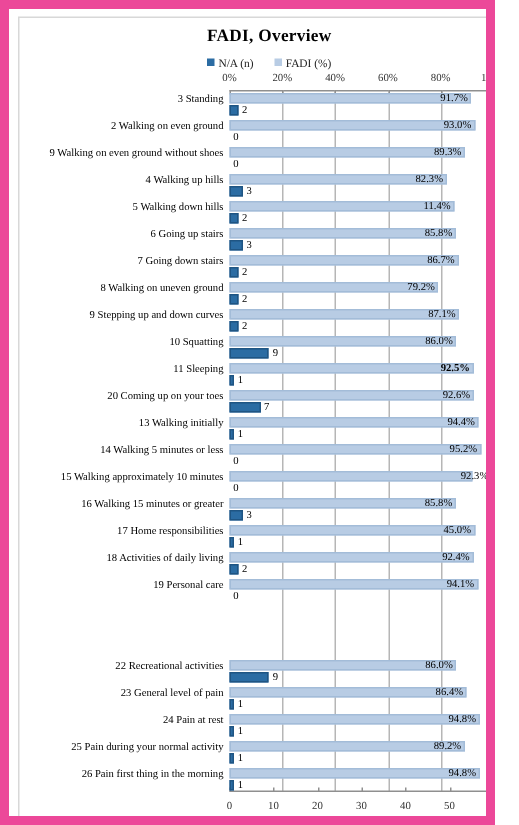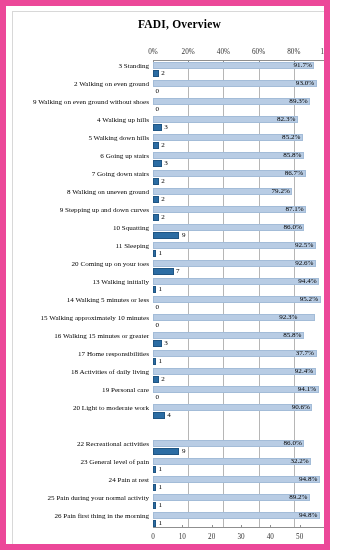--- a/index.html
+++ b/index.html
@@ -143,20 +143,28 @@
   .val-n { margin-left: 2.5px; }
 </style>
 </head>
 <body>
 
 <div id="frame">
   <div id="inner">
 
     <div id="title">FADI, Overview</div>
 
+    <div id="legend">
+      <span class="li">
+        <span class="sw" style="background:#2b6ca3"></span><span class="lbl">N/A (n)</span>
+      </span>
+      <span class="li">
+        <span class="sw" style="background:#b8cce4"></span><span class="lbl">FADI (%)</span>
+      </span>
+    </div>
 
     <div id="topaxis">
         <div class="tk" style="left: 0px;">0%</div>
         <div class="tk" style="left: 35.2px;">20%</div>
         <div class="tk" style="left: 70.4px;">40%</div>
         <div class="tk" style="left: 105.6px;">60%</div>
         <div class="tk" style="left: 140.8px;">80%</div>
         <div class="tk" style="left: 176px;">100%</div>
       </div>
     <div id="plot">
@@ -202,21 +210,21 @@
         <div class="row" style="top: 54px; height: 18px;">
           <div class="cat-label" style="top: 2.8px;">4 Walking up hills</div>
           <div class="bar-pct" style="top: 1.8px; width: 144.848px;"></div>
           <div class="val val-pct" style="top: 2.3px; left: 144.848px;">82.3%</div>
           <div class="bar-n" style="top: 9.54px; width: 8.8px;"></div>
           <div class="val val-n" style="top: 10.04px; left: 8.8px;">3</div>
         </div>
         <div class="row" style="top: 72px; height: 18px;">
           <div class="cat-label" style="top: 2.8px;">5 Walking down hills</div>
           <div class="bar-pct" style="top: 1.8px; width: 149.952px;"></div>
-          <div class="val val-pct" style="top: 2.3px; left: 149.952px;">85.2%</div>
+          <div class="val val-pct" style="top: 2.3px; left: 149.952px;">11.4%</div>
           <div class="bar-n" style="top: 9.54px; width: 5.86667px;"></div>
           <div class="val val-n" style="top: 10.04px; left: 5.86667px;">2</div>
         </div>
         <div class="row" style="top: 90px; height: 18px;">
           <div class="cat-label" style="top: 2.8px;">6 Going up stairs</div>
           <div class="bar-pct" style="top: 1.8px; width: 151.008px;"></div>
           <div class="val val-pct" style="top: 2.3px; left: 151.008px;">85.8%</div>
           <div class="bar-n" style="top: 9.54px; width: 8.8px;"></div>
           <div class="val val-n" style="top: 10.04px; left: 8.8px;">3</div>
         </div>
@@ -244,21 +252,21 @@
         <div class="row" style="top: 162px; height: 18px;">
           <div class="cat-label" style="top: 2.8px;">10 Squatting</div>
           <div class="bar-pct" style="top: 1.8px; width: 151.36px;"></div>
           <div class="val val-pct" style="top: 2.3px; left: 151.36px;">86.0%</div>
           <div class="bar-n" style="top: 9.54px; width: 26.4px;"></div>
           <div class="val val-n" style="top: 10.04px; left: 26.4px;">9</div>
         </div>
         <div class="row" style="top: 180px; height: 18px;">
           <div class="cat-label" style="top: 2.8px;">11 Sleeping</div>
           <div class="bar-pct" style="top: 1.8px; width: 162.8px;"></div>
-          <div class="val val-pct" style="top: 2.3px; left: 162.8px;">92.5%</div>
+          <div class="val val-pct" style="top: 2.3px; left: 162.8px; font-weight: bold;">92.5%</div>
           <div class="bar-n" style="top: 9.54px; width: 2.93333px;"></div>
           <div class="val val-n" style="top: 10.04px; left: 2.93333px;">1</div>
         </div>
         <div class="row" style="top: 198px; height: 18px;">
           <div class="cat-label" style="top: 2.8px;">20 Coming up on your toes</div>
           <div class="bar-pct" style="top: 1.8px; width: 162.976px;"></div>
           <div class="val val-pct" style="top: 2.3px; left: 162.976px;">92.6%</div>
           <div class="bar-n" style="top: 9.54px; width: 20.5333px;"></div>
           <div class="val val-n" style="top: 10.04px; left: 20.5333px;">7</div>
         </div>
@@ -271,68 +279,61 @@
         </div>
         <div class="row" style="top: 234px; height: 18px;">
           <div class="cat-label" style="top: 2.8px; text-align: right;">14 Walking 5 minutes or less</div>
           <div class="bar-pct" style="top: 1.8px; width: 167.552px;"></div>
           <div class="val val-pct" style="top: 2.3px; left: 167.552px;">95.2%</div>
           <div class="val val-n" style="top: 10.04px; left: 0px;">0</div>
         </div>
         <div class="row" style="top: 252px; height: 18px;">
           <div class="cat-label" style="top: 2.8px;">15 Walking approximately 10 minutes</div>
           <div class="bar-pct" style="top: 1.8px; width: 162.448px;"></div>
-          <div class="val val-pct" style="top: 2.3px; left: 147px;">92.3%</div>
+          <div class="val val-pct" style="top: 2.3px; left: 175px;">92.3%</div>
           <div class="val val-n" style="top: 10.04px; left: 0px;">0</div>
         </div>
         <div class="row" style="top: 270px; height: 18px;">
           <div class="cat-label" style="top: 2.8px;">16 Walking 15 minutes or greater</div>
           <div class="bar-pct" style="top: 1.8px; width: 151.008px;"></div>
           <div class="val val-pct" style="top: 2.3px; left: 151.008px;">85.8%</div>
           <div class="bar-n" style="top: 9.54px; width: 8.8px;"></div>
           <div class="val val-n" style="top: 10.04px; left: 8.8px;">3</div>
         </div>
         <div class="row" style="top: 288px; height: 18px;">
           <div class="cat-label" style="top: 2.8px;">17 Home responsibilities</div>
           <div class="bar-pct" style="top: 1.8px; width: 163.504px;"></div>
-          <div class="val val-pct" style="top: 2.3px; left: 163.504px;">37.7%</div>
+          <div class="val val-pct" style="top: 2.3px; left: 163.504px;">45.0%</div>
           <div class="bar-n" style="top: 9.54px; width: 2.93333px;"></div>
           <div class="val val-n" style="top: 10.04px; left: 2.93333px;">1</div>
         </div>
         <div class="row" style="top: 306px; height: 18px;">
           <div class="cat-label" style="top: 2.8px;">18 Activities of daily living</div>
           <div class="bar-pct" style="top: 1.8px; width: 162.624px;"></div>
           <div class="val val-pct" style="top: 2.3px; left: 162.624px;">92.4%</div>
           <div class="bar-n" style="top: 9.54px; width: 5.86667px;"></div>
           <div class="val val-n" style="top: 10.04px; left: 5.86667px;">2</div>
         </div>
         <div class="row" style="top: 324px; height: 18px;">
           <div class="cat-label" style="top: 2.8px;">19 Personal care</div>
           <div class="bar-pct" style="top: 1.8px; width: 165.616px;"></div>
           <div class="val val-pct" style="top: 2.3px; left: 165.616px;">94.1%</div>
           <div class="val val-n" style="top: 10.04px; left: 0px;">0</div>
-        </div>
-        <div class="row" style="top: 342px; height: 18px;">
-          <div class="cat-label" style="top: 2.8px;">20 Light to moderate work</div>
-          <div class="bar-pct" style="top: 1.8px; width: 159.456px;"></div>
-          <div class="val val-pct" style="top: 2.3px; left: 159.456px;">90.6%</div>
-          <div class="bar-n" style="top: 9.54px; width: 11.7333px;"></div>
-          <div class="val val-n" style="top: 10.04px; left: 11.7333px;">4</div>
         </div>
         <div class="row" style="top: 378px; height: 18px;">
           <div class="cat-label" style="top: 2.8px;">22 Recreational activities</div>
           <div class="bar-pct" style="top: 1.8px; width: 151.36px;"></div>
           <div class="val val-pct" style="top: 2.3px; left: 151.36px;">86.0%</div>
           <div class="bar-n" style="top: 9.54px; width: 26.4px;"></div>
           <div class="val val-n" style="top: 10.04px; left: 26.4px;">9</div>
         </div>
         <div class="row" style="top: 396px; height: 18px;">
           <div class="cat-label" style="top: 2.8px;">23 General level of pain</div>
           <div class="bar-pct" style="top: 1.8px; width: 158.224px;"></div>
-          <div class="val val-pct" style="top: 2.3px; left: 158.224px;">32.2%</div>
+          <div class="val val-pct" style="top: 2.3px; left: 158.224px;">86.4%</div>
           <div class="bar-n" style="top: 9.54px; width: 2.93333px;"></div>
           <div class="val val-n" style="top: 10.04px; left: 2.93333px;">1</div>
         </div>
         <div class="row" style="top: 414px; height: 18px;">
           <div class="cat-label" style="top: 2.8px;">24 Pain at rest</div>
           <div class="bar-pct" style="top: 1.8px; width: 166.848px;"></div>
           <div class="val val-pct" style="top: 2.3px; left: 166.848px;">94.8%</div>
           <div class="bar-n" style="top: 9.54px; width: 2.93333px;"></div>
           <div class="val val-n" style="top: 10.04px; left: 2.93333px;">1</div>
         </div>

